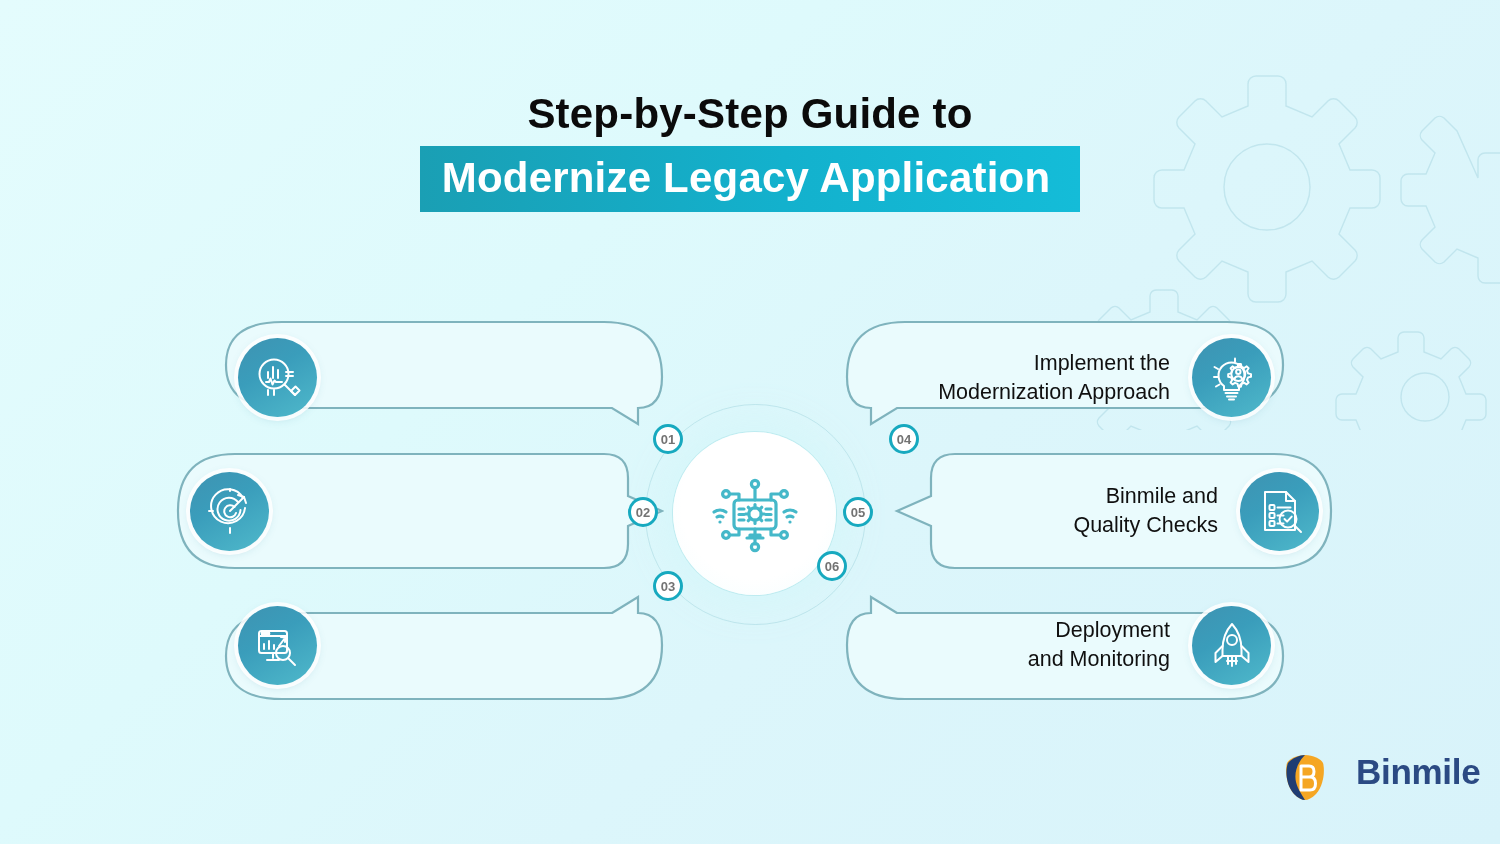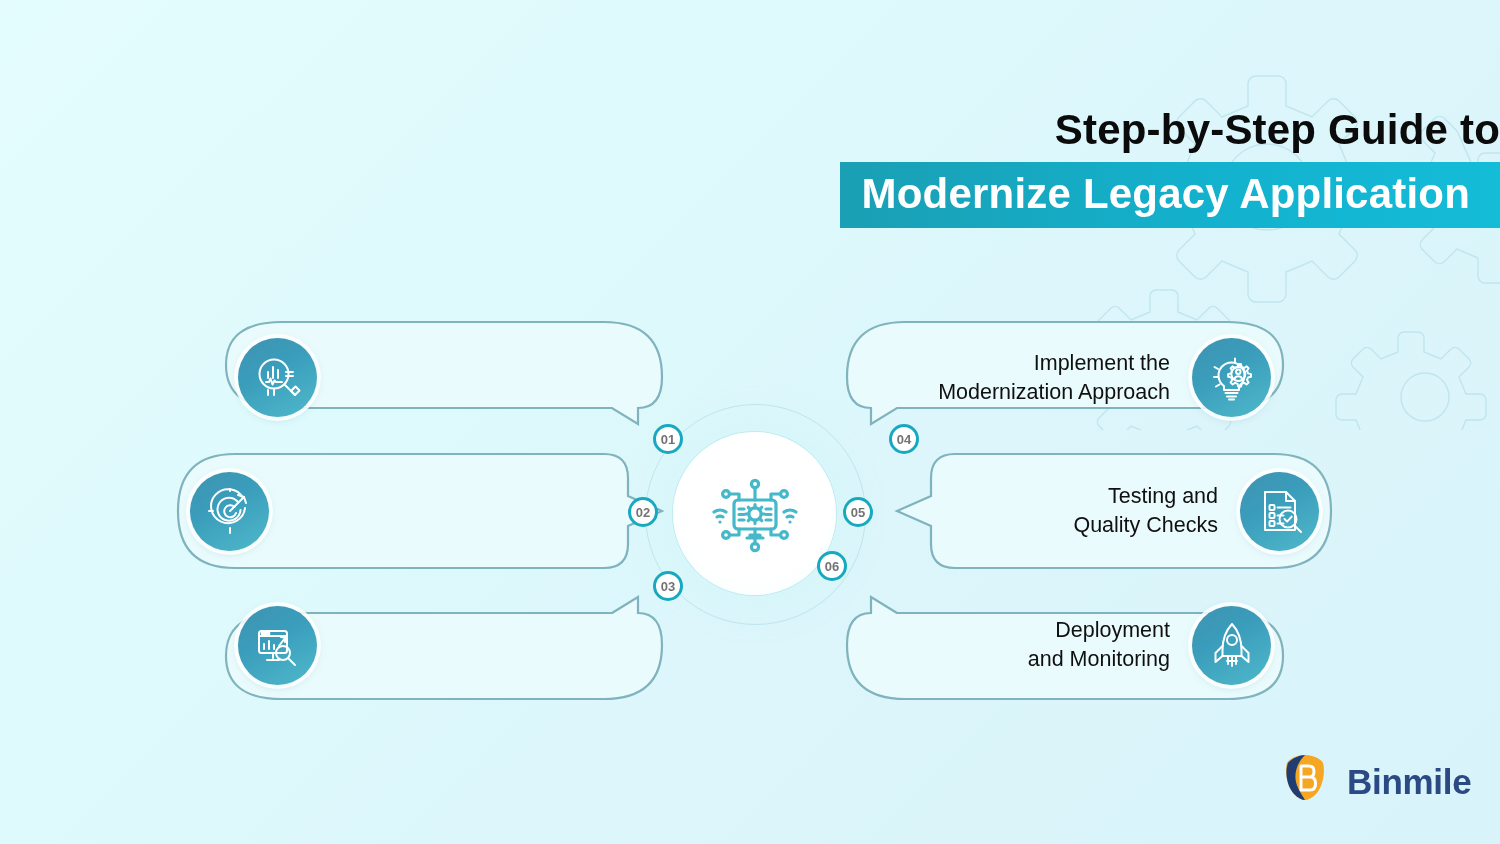--- a/index.html
+++ b/index.html
@@ -28,24 +28,24 @@
     right: 0;
     width: 420px;
     height: 430px;
     pointer-events: none;
     opacity: 0.55;
   }
 
   
   .title-wrap {
     position: absolute;
-    top: 108px;
+    top: 92px;
     left: 0;
     width: 1500px;
-    text-align: right;
+    text-align: center;
   }
   .title-line1 {
     font-size: 42px;
     font-weight: bold;
     color: #0b0b0b;
     letter-spacing: 0.2px;
     line-height: 1.06;
     margin-bottom: 9px;
   }
   .title-bar {
@@ -167,22 +167,22 @@
   .c4 { left: 845px; top: 320px; width: 440px; height: 115px; }
   .c5 { left: 893px; top: 452px; width: 440px; height: 118px; }
   .c6 { left: 845px; top: 589px; width: 440px; height: 112px; }
 
   
   .logo {
     position: absolute;
     left: 1282px;
     top: 752px;
     display: flex;
-    align-items: flex-end;
-    gap: 19px;
+    align-items: flex-start;
+    gap: 28px;
   }
   .logo-text {
     font-size: 35px;
     font-weight: bold;
     color: #2b4a83;
     letter-spacing: -0.3px;
   }
 </style>
 </head>
 <body>
@@ -382,21 +382,21 @@
     </div>
   </div>
 
   <div class="card right c5">
     <svg class="card-shape" viewBox="0 0 440 118" preserveAspectRatio="none">
       <path d="M62 2 L381 2 Q438 2 438 59 Q438 116 381 116 L62 116
                Q38 116 38 92 L38 74 L4 59 L38 44 L38 26 Q38 2 62 2 Z" fill="#eafbfd" stroke="#7fb3bd" stroke-width="2.2"></path>
     </svg>
     <div class="card-inner">
       <div class="card-text">
-        <div>Testing and</div>
+        <div>Binmile and</div>
         <div>Quality Checks</div>
       </div>
       <div class="icon-circle">
         <svg width="50" height="50" viewBox="0 0 50 50">
           <g fill="none" stroke="#ffffff" stroke-width="2" stroke-linecap="round" stroke-linejoin="round">
             <path d="M10 6 L31 6 L40 15 L40 44 L10 44 Z"></path>
             <path d="M31 6 L31 15 L40 15"></path>
             <rect x="14.5" y="19" width="5" height="5" rx="1"></rect>
             <rect x="14.5" y="27" width="5" height="5" rx="1"></rect>
             <rect x="14.5" y="35" width="5" height="5" rx="1"></rect>

